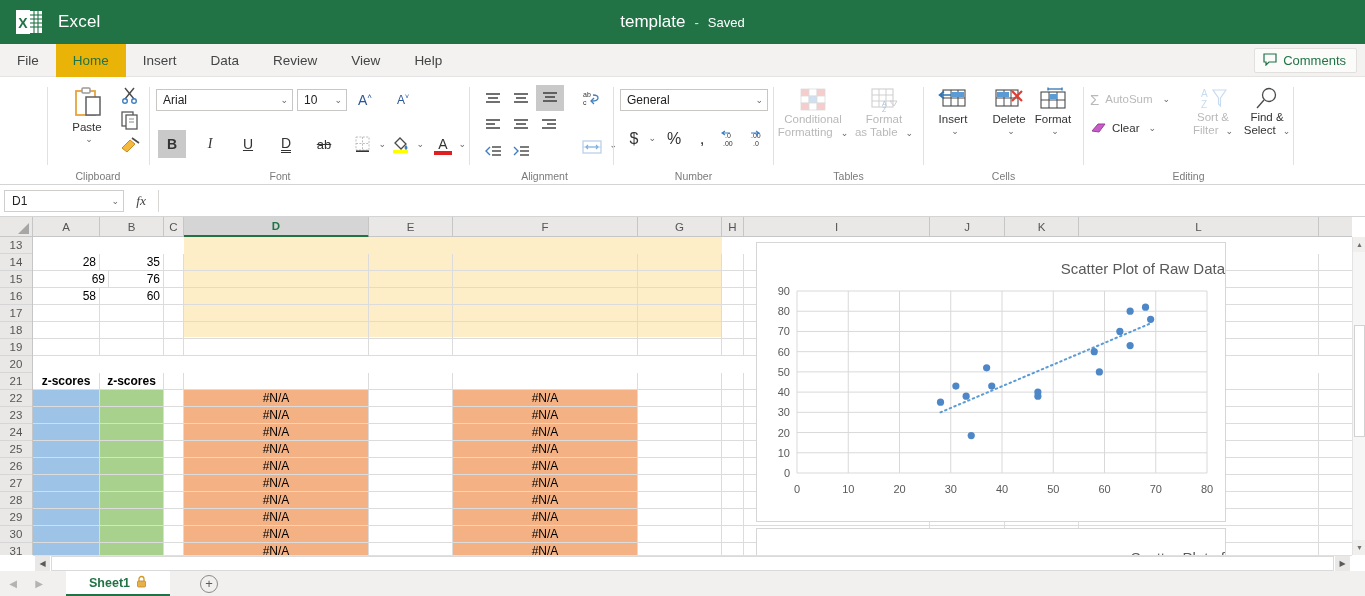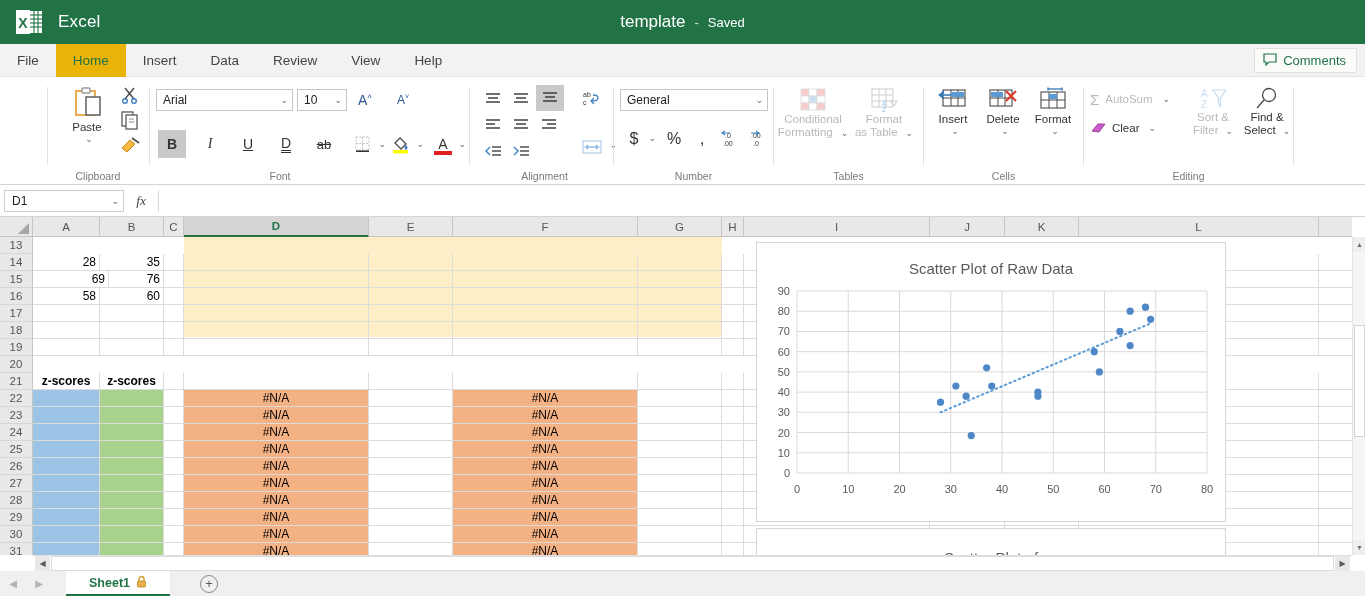--- a/index.html
+++ b/index.html
@@ -179,21 +179,21 @@
   .cell.num  { justify-content: flex-end; }
   .cell.ctr  { justify-content: center; }
   .cell.b    { font-weight: bold; }
 
   
   .chartbox {
     position: absolute; background: #ffffff;
     border: 1px solid #d6d6d6;
   }
   .charttitle {
-    position: absolute; width: 100%; text-align: center;
+    position: absolute; width: 100%; text-align: right;
     font-size: 15px; color: #595959;
   }
 
   
   .hscroll {
     position: absolute; left: 33px; top: 555px; width: 1319px; height: 16px;
     background: #fff; border-top: 1px solid #e0e0e0;
   }
   .hsb-left {
     position: absolute; left: 2px; top: 0; width: 15px; height: 15px;
@@ -553,21 +553,21 @@
         <rect x="6" y="3" width="22" height="16" fill="#fff" stroke="#4a4a4a" stroke-width="1.1"></rect>
         <line x1="6" y1="11" x2="28" y2="11" stroke="#4a4a4a" stroke-width="1"></line>
         <line x1="14" y1="3" x2="14" y2="19" stroke="#4a4a4a" stroke-width="1"></line>
         <line x1="21" y1="3" x2="21" y2="19" stroke="#4a4a4a" stroke-width="1"></line>
         <rect x="14" y="5" width="13" height="5" fill="#5b9bd5"></rect>
         <path d="M14 8 L4 8 M7 4.5 L2.5 8 L7 11.5" stroke="#2e75b6" stroke-width="1.6" fill="none"></path>
       </svg>
       <span>Insert</span>
       <span class="caret">⌄</span>
     </div>
-    <div class="icobtn" style="left:53px;top:10px;width:48px;">
+    <div class="icobtn" style="left:59px;top:10px;width:48px;">
       <svg width="32" height="26" viewBox="0 0 32 26">
         <rect x="3" y="3" width="22" height="16" fill="#fff" stroke="#4a4a4a" stroke-width="1.1"></rect>
         <line x1="3" y1="11" x2="25" y2="11" stroke="#4a4a4a" stroke-width="1"></line>
         <line x1="11" y1="3" x2="11" y2="19" stroke="#4a4a4a" stroke-width="1"></line>
         <line x1="18" y1="3" x2="18" y2="19" stroke="#4a4a4a" stroke-width="1"></line>
         <rect x="4" y="5" width="12" height="5" fill="#5b9bd5"></rect>
         <path d="M19 4 L29 14 M29 4 L19 14" stroke="#e03c31" stroke-width="2.2"></path>
       </svg>
       <span>Delete</span>
       <span class="caret">⌄</span>

